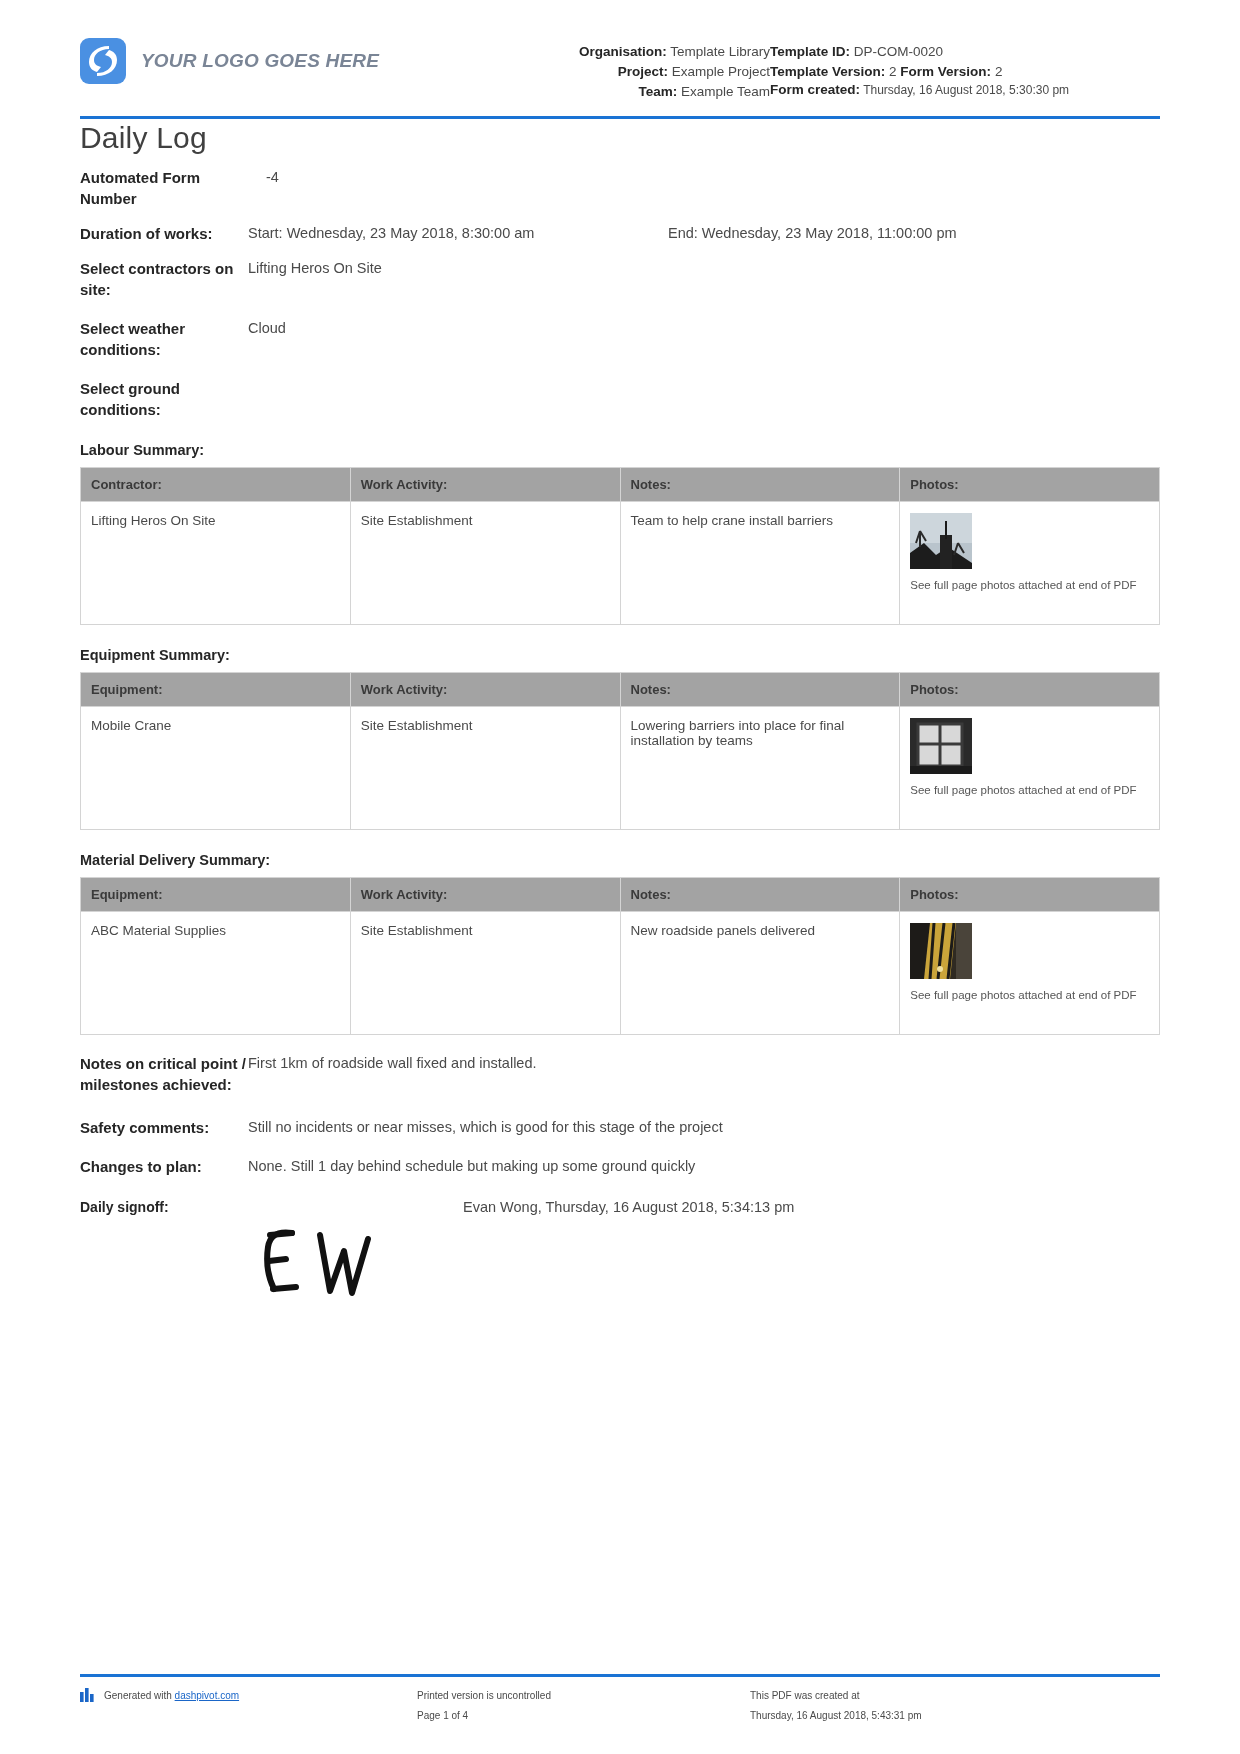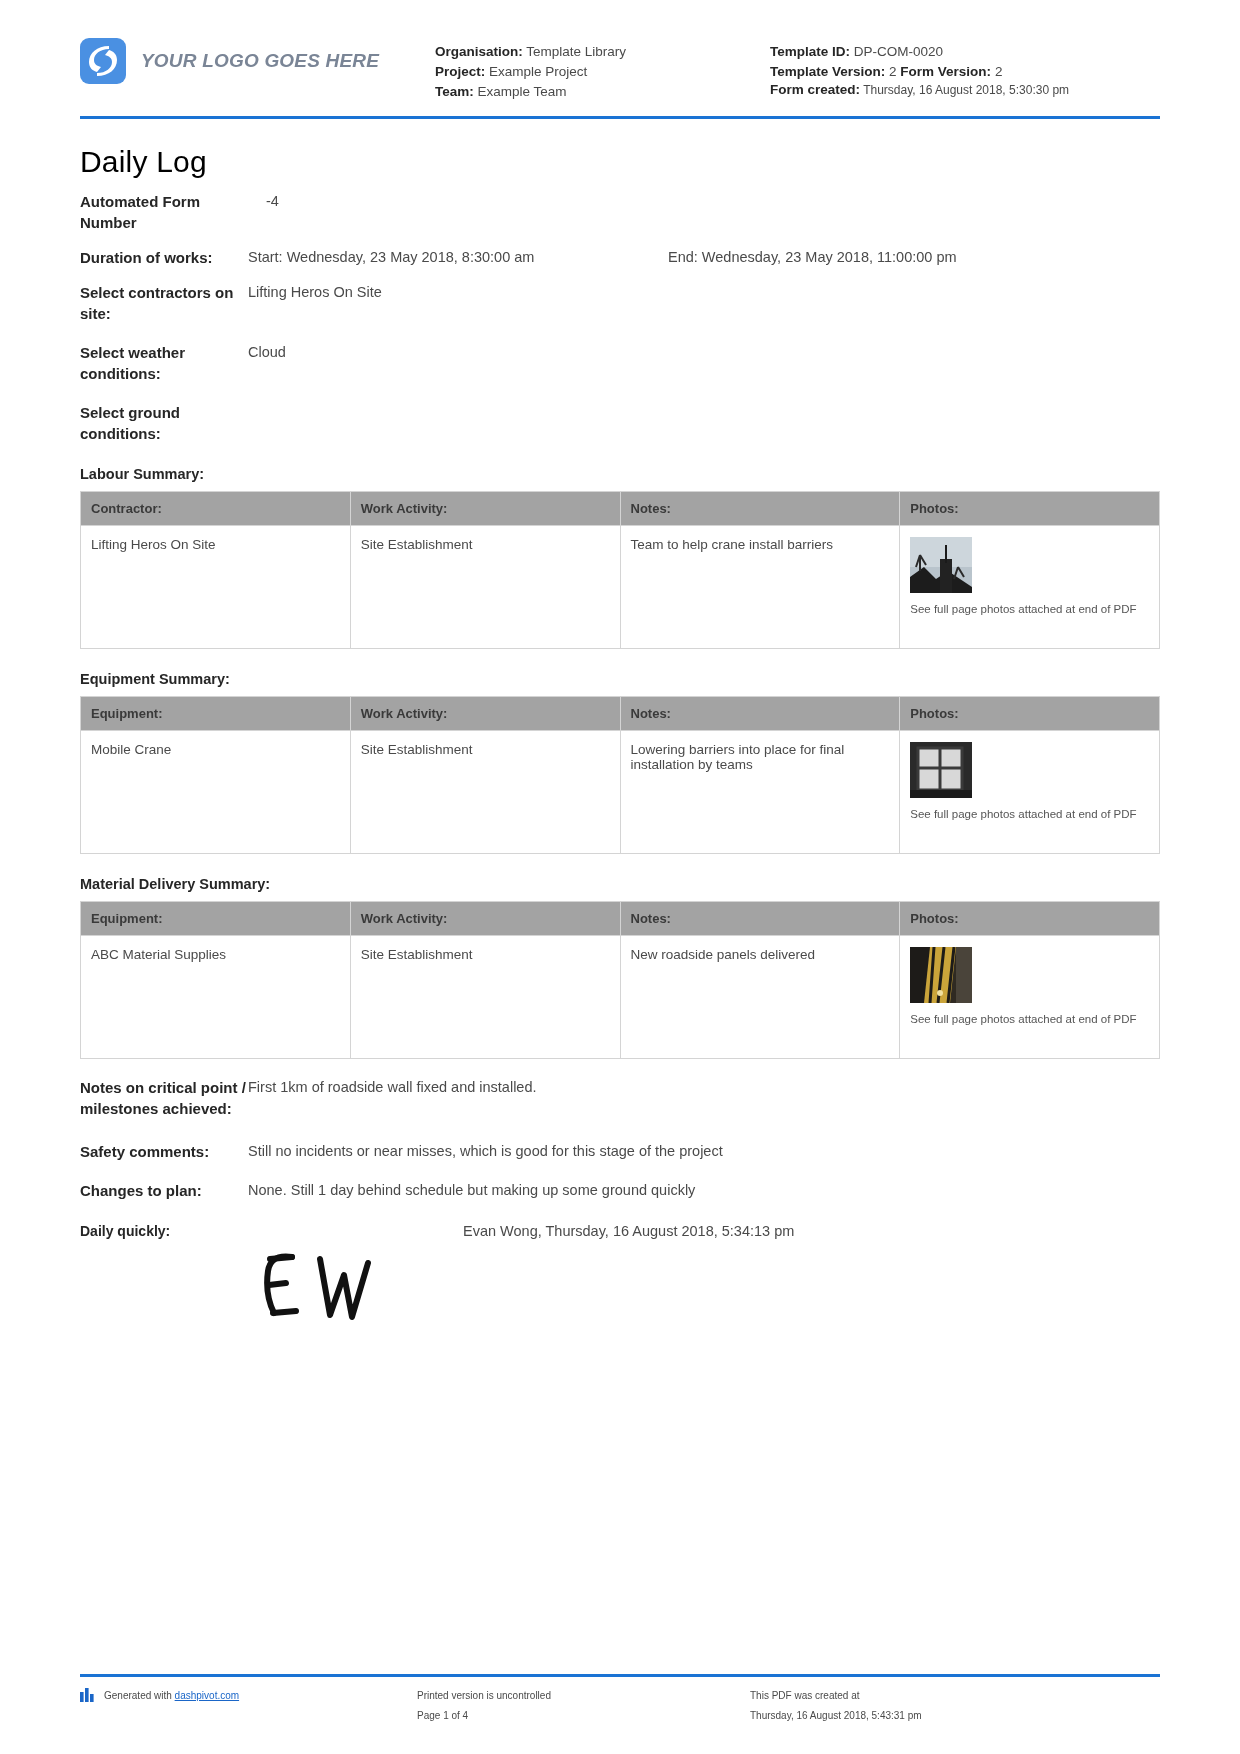--- a/index.html
+++ b/index.html
@@ -47,37 +47,37 @@
     letter-spacing:.2px;
     color:#7a8596;
     white-space:nowrap;
   }
   .meta-col{
     font-size:13.5px;
     line-height:20px;
     color:#4a4a4a;
     padding-top:14px;
   }
-  .meta-col.left{flex:0 0 335px;}
+  .meta-col.left{flex:0 0 335px;text-align:right;}
   .meta-col.right{flex:1 1 auto;}
   .meta-col .lbl{font-weight:bold;color:#262626;}
   .meta-col .val{color:#4a4a4a;}
   .meta-small{font-size:12px;line-height:16px;}
 
   .rule-top{
     border-top:3px solid #1a73d4;
     margin-top:4px;
   }
 
   
   .doc-title{
     font-size:30px;
     font-weight:normal;
-    color:#000000;
-    margin:26px 0 12px 0;
+    color:#404040;
+    margin:2px 0 12px 0;
     letter-spacing:.2px;
   }
 
   
   .field{
     display:flex;
     margin-bottom:14px;
   }
   .field .f-label{
     flex:0 0 168px;
@@ -345,21 +345,21 @@
     <div class="f-label">Safety comments:</div>
     <div class="f-value">Still no incidents or near misses, which is good for this stage of the project</div>
   </div>
 
   <div class="field" style="margin-bottom:22px">
     <div class="f-label">Changes to plan:</div>
     <div class="f-value">None. Still 1 day behind schedule but making up some ground quickly</div>
   </div>
 
   <div class="signoff-row">
-    <div class="f-label">Daily quickly:</div>
+    <div class="f-label">Daily signoff:</div>
     <div class="signoff-name">Evan Wong, Thursday, 16 August 2018, 5:34:13 pm</div>
   </div>
 
   <div class="sig-img">
     <svg width="150" height="90" viewBox="0 0 150 90" aria-hidden="true">
       <g fill="none" stroke="#111111" stroke-width="6" stroke-linecap="round" stroke-linejoin="round">
         <path d="M44 12 C30 10 22 14 20 26 C18 40 20 56 26 68"></path>
         <path d="M22 14 L44 12"></path>
         <path d="M21 40 L38 38"></path>
         <path d="M25 68 L48 66"></path>

